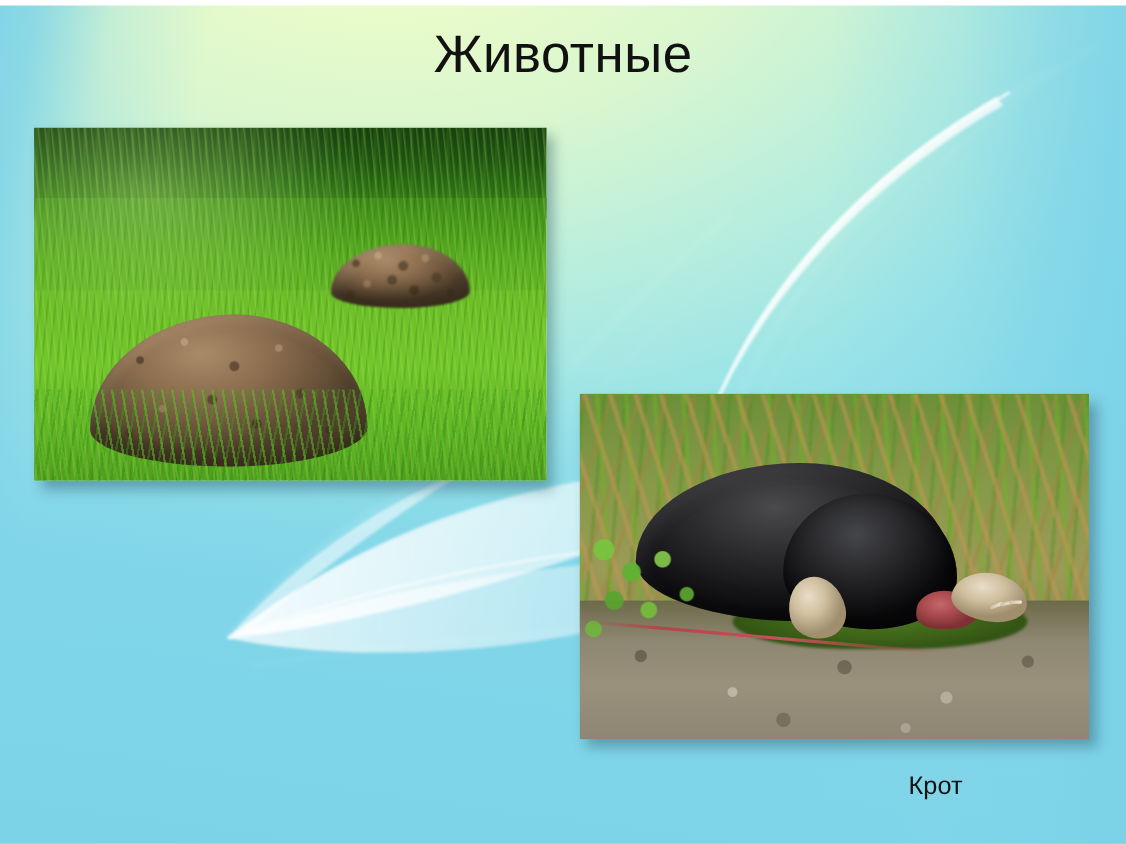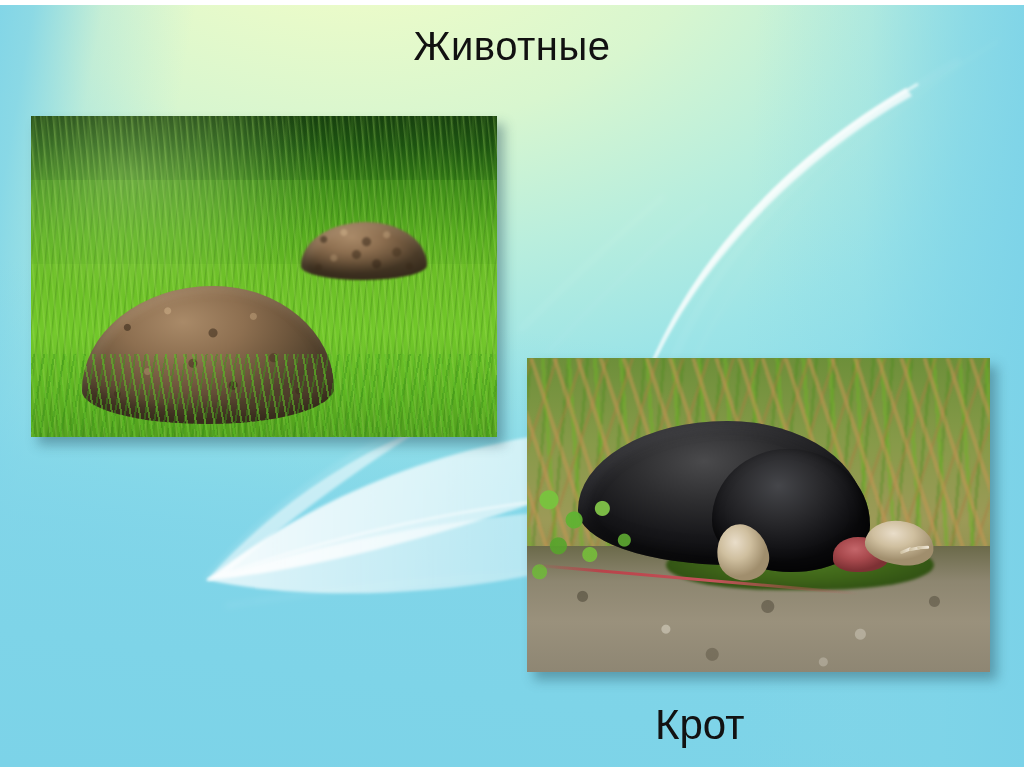--- a/index.html
+++ b/index.html
@@ -269,33 +269,33 @@
     transform: rotate(5deg);
     border-radius: 2px;
   }
 
   
   #slide-title {
     position: absolute;
     left: 0; top: 24px;
     width: 1024px;
     text-align: center;
-    font-size: 40px;
+    font-size: 48px;
     line-height: 1.1;
     color: #111111;
     font-weight: 400;
     letter-spacing: 0.5px;
     z-index: 20;
   }
   #photo-caption {
     position: absolute;
     left: 655px; top: 702px;
     width: 220px;
-    text-align: left;
-    font-size: 42px;
+    text-align: right;
+    font-size: 23px;
     line-height: 1.1;
     color: #121212;
     font-weight: 400;
     z-index: 20;
   }
 </style>
 </head>
 <body>
 
 <div id="slide">

